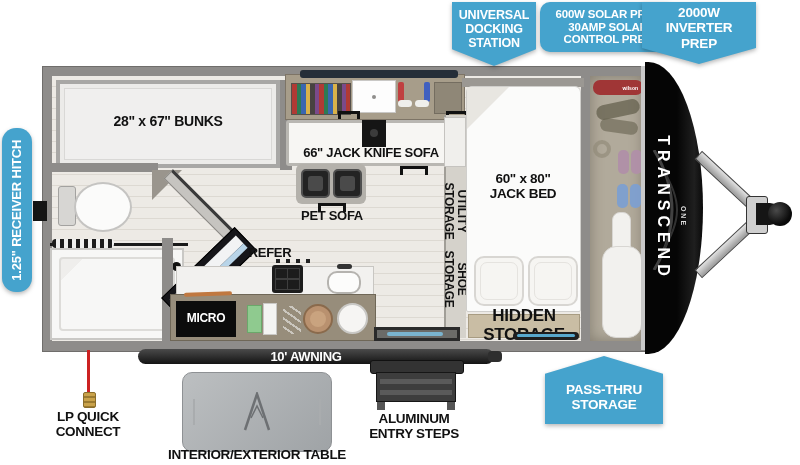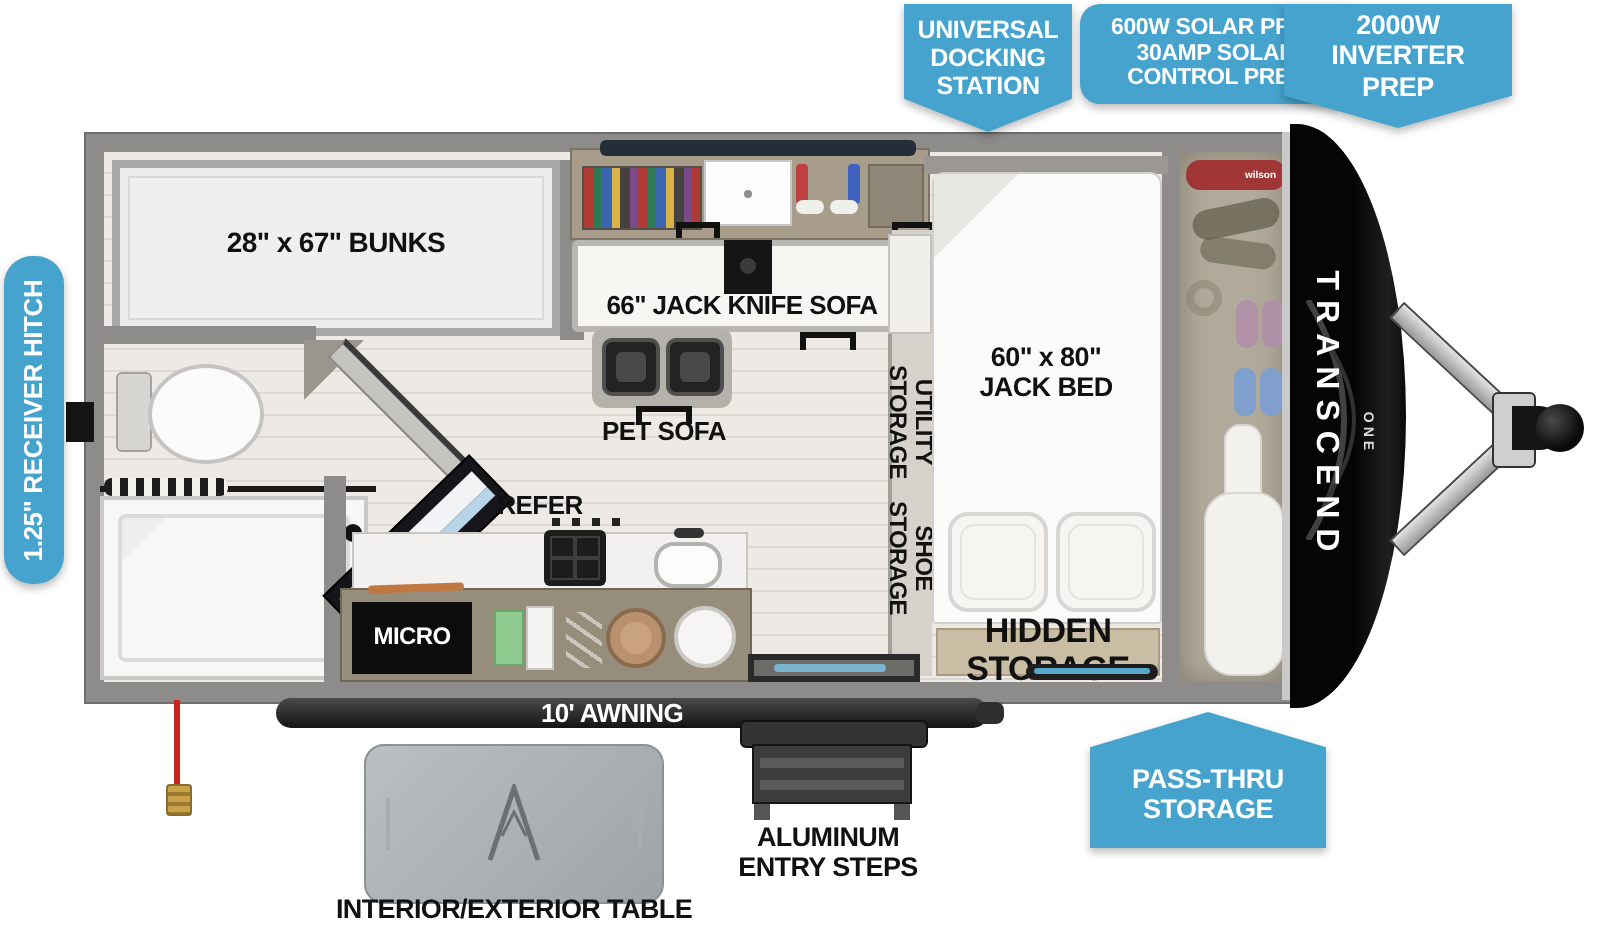--- a/index.html
+++ b/index.html
@@ -203,20 +203,23 @@
     <div class="abs" style="left:3px;top:17px;right:3px;height:5px;background:#5a5a5a;"></div>
   </div>
   <div class="abs" style="left:377px;top:402px;width:8px;height:8px;background:#555;"></div>
   <div class="abs" style="left:447px;top:402px;width:8px;height:8px;background:#555;"></div>
   <div class="abs lbl" style="left:364px;top:412px;width:100px;font-size:13.5px;">
     <span>ALUMINUM ENTRY STEPS</span>
   </div>
 
   <div class="abs" style="left:87px;top:350px;width:3px;height:44px;background:#cc2222;"></div>
   <div class="abs" style="left:83px;top:392px;width:11px;height:14px;background:repeating-linear-gradient(180deg,#c9a24a 0 3px,#9a7a30 3px 5px);border:1px solid #8a6d2a;border-radius:2px;"></div>
+  <div class="abs lbl" style="left:38px;top:410px;width:100px;font-size:13.5px;">
+    <span>LP QUICK CONNECT</span>
+  </div>
 
   <div class="abs" style="left:182px;top:372px;width:148px;height:78px;background:linear-gradient(135deg,#bcbfc1,#9fa3a6);border:1px solid #8e9194;border-radius:10px;">
     <div class="abs" style="left:10px;top:26px;width:2px;height:26px;background:#a9acae;"></div>
     <div class="abs" style="right:10px;top:26px;width:2px;height:26px;background:#a9acae;"></div>
     <div class="abs" style="left:56px;top:19px;width:36px;height:40px;">
       <svg width="36" height="40" viewBox="0 0 36 40">
         <path d="M6,38 L18,2 L30,38" stroke="#6d7073" stroke-width="2.5" fill="none"></path>
         <path d="M12,26 L18,14 L24,26" stroke="#6d7073" stroke-width="1.5" fill="none"></path>
       </svg>
     </div>

